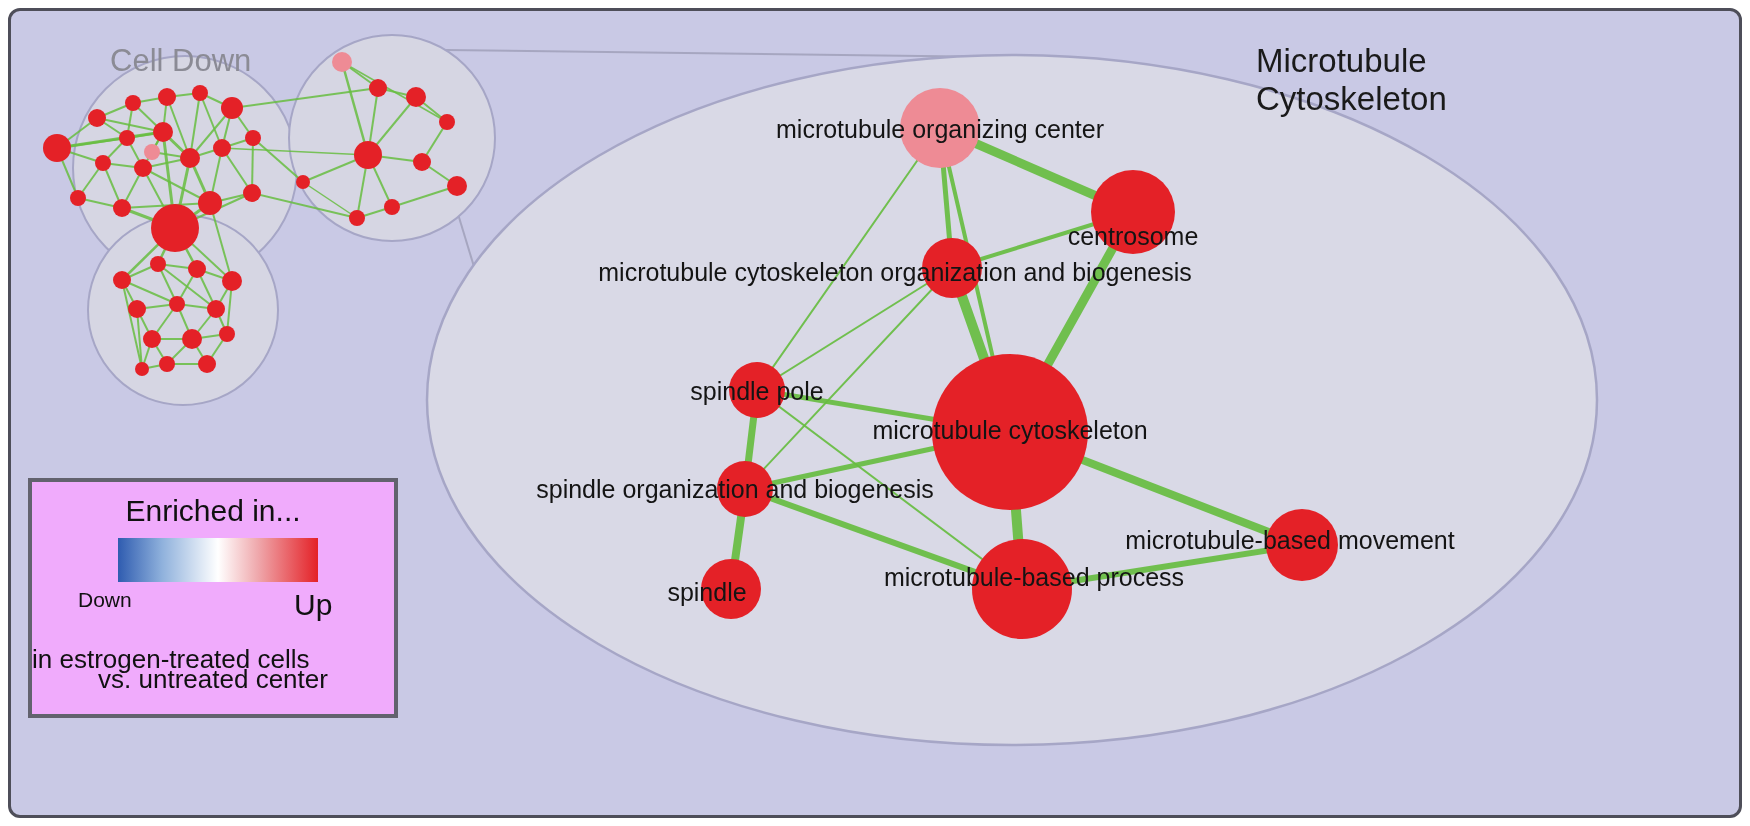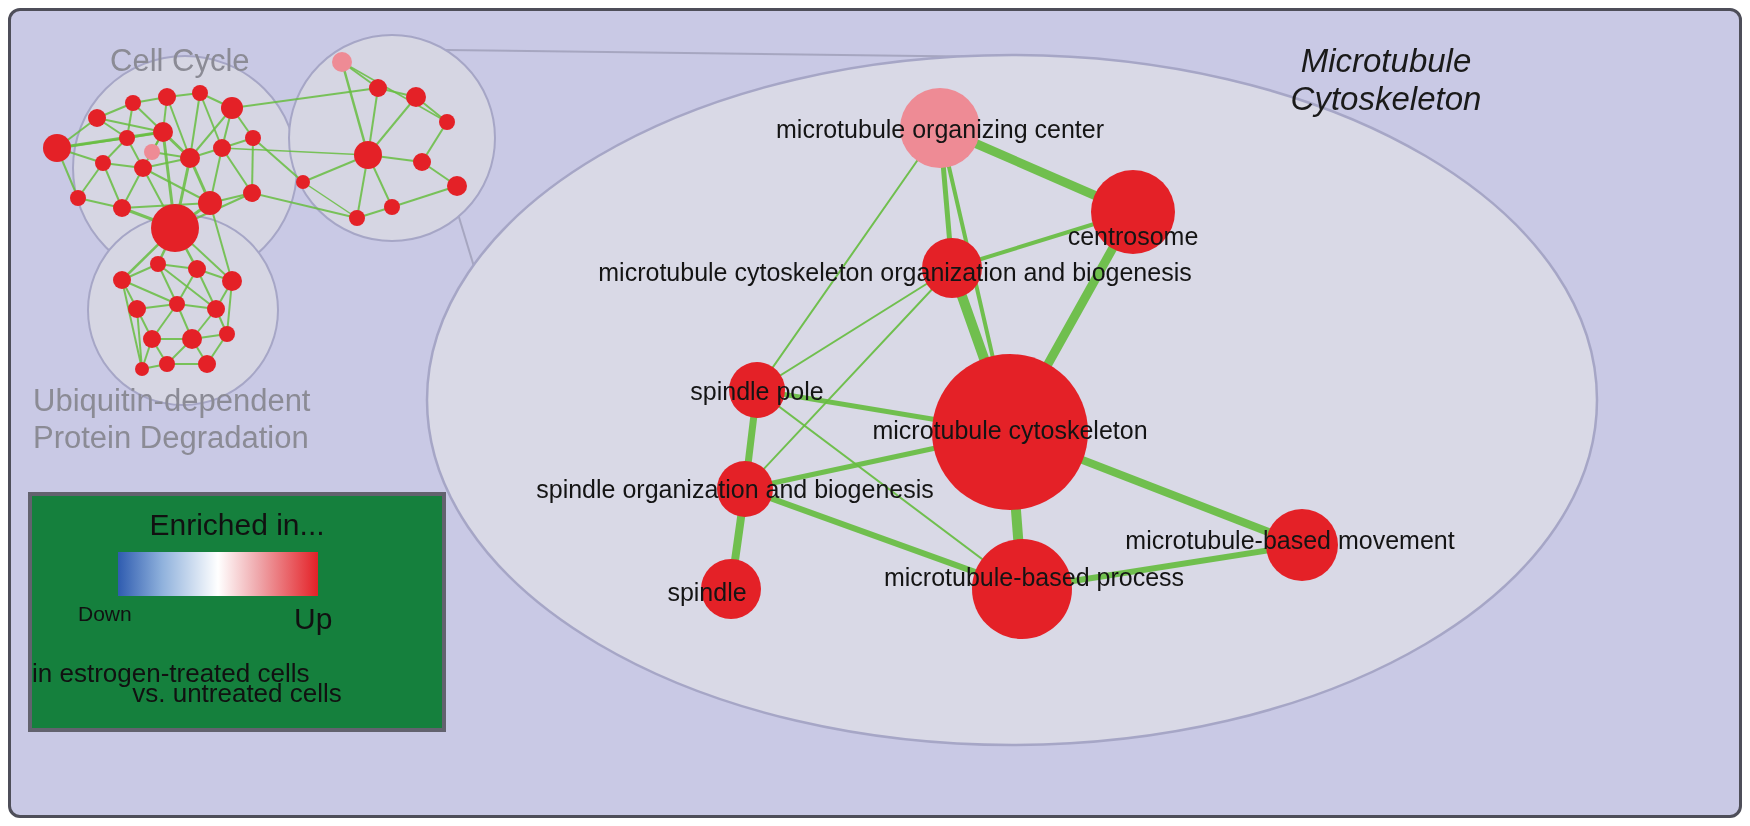--- a/index.html
+++ b/index.html
@@ -4,26 +4,26 @@
 <style>
   html,body{margin:0;padding:0;background:#ffffff;}
   .canvas{position:relative;width:1750px;height:826px;overflow:hidden;
           font-family:"Liberation Sans", sans-serif;}
   .panel{position:absolute;left:8px;top:8px;right:8px;bottom:8px;
          border:3px solid #4e4e59;border-radius:12px;background:#c9c9e5;}
   svg.net{position:absolute;left:0;top:0;}
   .clabel{position:absolute;font-size:31px;line-height:37px;color:#8b8b95;
           white-space:pre-line;font-weight:400;}
   .mlabel{position:absolute;font-size:33px;line-height:38px;color:#1a1a1a;
-          white-space:pre-line;text-align:center;font-style:italic;}
+          white-space:pre-line;text-align:left;}
   #lbl-cc{left:110px;top:42px;}
   #lbl-ub{left:33px;top:382px;}
   #lbl-mt{left:1256px;top:42px;width:260px;}
-  .legend{position:absolute;left:28px;top:492px;width:362px;height:232px;
-          border:4px solid #62626e;background:#15803d;padding-left:48px;}
+  .legend{position:absolute;left:28px;top:478px;width:362px;height:232px;
+          border:4px solid #62626e;background:#f0abfc;}
   .legend-title{position:absolute;left:0;top:12px;width:100%;text-align:center;
           font-size:30px;color:#111;}
   .legend-bar{position:absolute;left:86px;top:56px;width:200px;height:44px;}
   .legend-down{position:absolute;left:46px;top:106px;font-size:21px;color:#111;}
   .legend-up{position:absolute;left:262px;top:106px;font-size:30px;color:#111;text-align:right;}
   .legend-line1{position:absolute;left:0;top:150px;width:100%;text-align:left;
           font-size:26px;color:#111;margin-top:12px;}
   .legend-line2{position:absolute;left:0;top:182px;width:100%;text-align:center;
           font-size:26px;color:#111;}
   text{font-family:"Liberation Sans", sans-serif;}
@@ -216,27 +216,25 @@
       <text x="1133" y="236" dy="0.35em" text-anchor="middle" font-size="25" fill="#141414">centrosome</text>
       <text x="895" y="272" dy="0.35em" text-anchor="middle" font-size="25" fill="#141414">microtubule cytoskeleton organization and biogenesis</text>
       <text x="757" y="391" dy="0.35em" text-anchor="middle" font-size="25" fill="#141414">spindle pole</text>
       <text x="1010" y="430" dy="0.35em" text-anchor="middle" font-size="25" fill="#141414">microtubule cytoskeleton</text>
       <text x="735" y="489" dy="0.35em" text-anchor="middle" font-size="25" fill="#141414">spindle organization and biogenesis</text>
       <text x="1290" y="540" dy="0.35em" text-anchor="middle" font-size="25" fill="#141414">microtubule-based movement</text>
       <text x="1034" y="577" dy="0.35em" text-anchor="middle" font-size="25" fill="#141414">microtubule-based process</text>
       <text x="707" y="592" dy="0.35em" text-anchor="middle" font-size="25" fill="#141414">spindle</text>
     </svg>
 
-  <div class="clabel" id="lbl-cc" style="color: rgb(139, 139, 149);">Cell Cycle</div>
-  <div class="clabel" id="lbl-ub" style="color: rgb(139, 139, 149);">Ubiquitin-dependent
-Protein Degradation</div>
+  <div class="clabel" id="lbl-cc" style="color: rgb(139, 139, 149);">Cell Down</div>
   <div class="mlabel" id="lbl-mt">Microtubule
 Cytoskeleton</div>
 
   <div class="legend">
     <div class="legend-title">Enriched in...</div>
     <div class="legend-bar" style="background: linear-gradient(90deg, rgb(47, 92, 176) 0%, rgb(143, 177, 220) 22%, rgb(255, 255, 255) 50%, rgb(239, 168, 172) 70%, rgb(228, 33, 39) 100%);"></div>
     <div class="legend-down">Down</div>
     <div class="legend-up">Up</div>
     <div class="legend-line1">in estrogen-treated cells</div>
-    <div class="legend-line2">vs. untreated cells</div>
+    <div class="legend-line2">vs. untreated center</div>
   </div>
 </div>
 
 </body></html>

